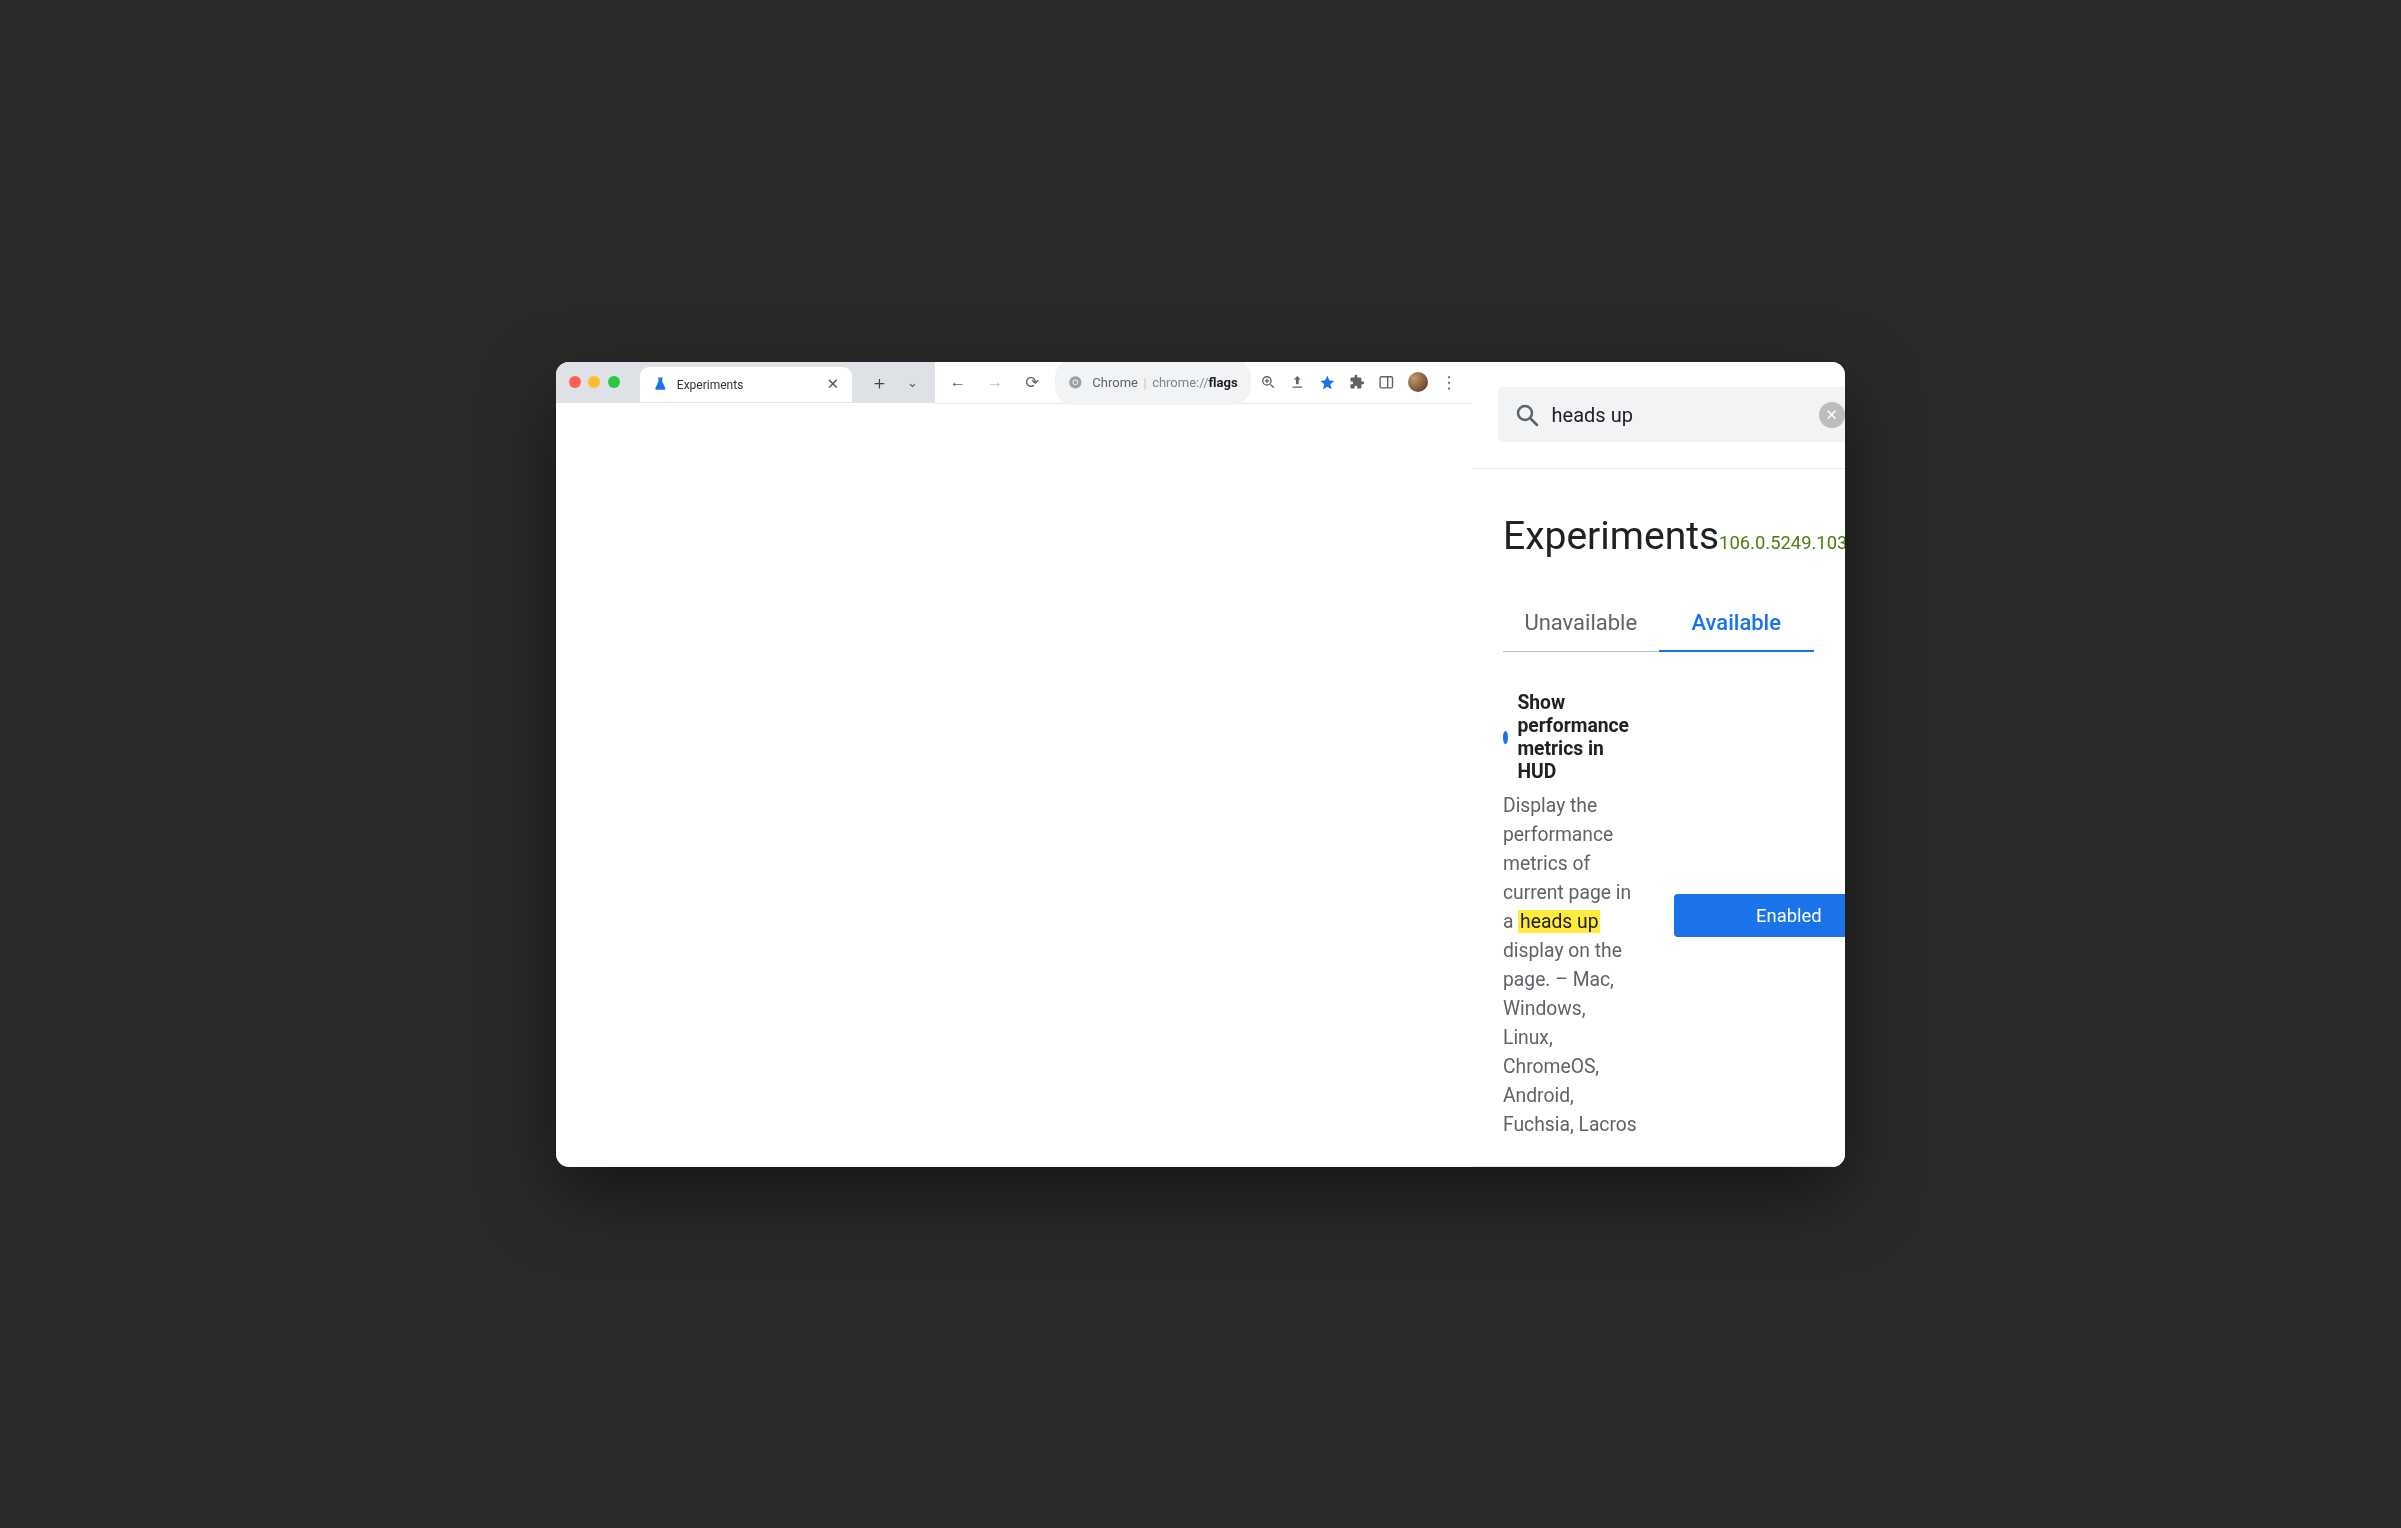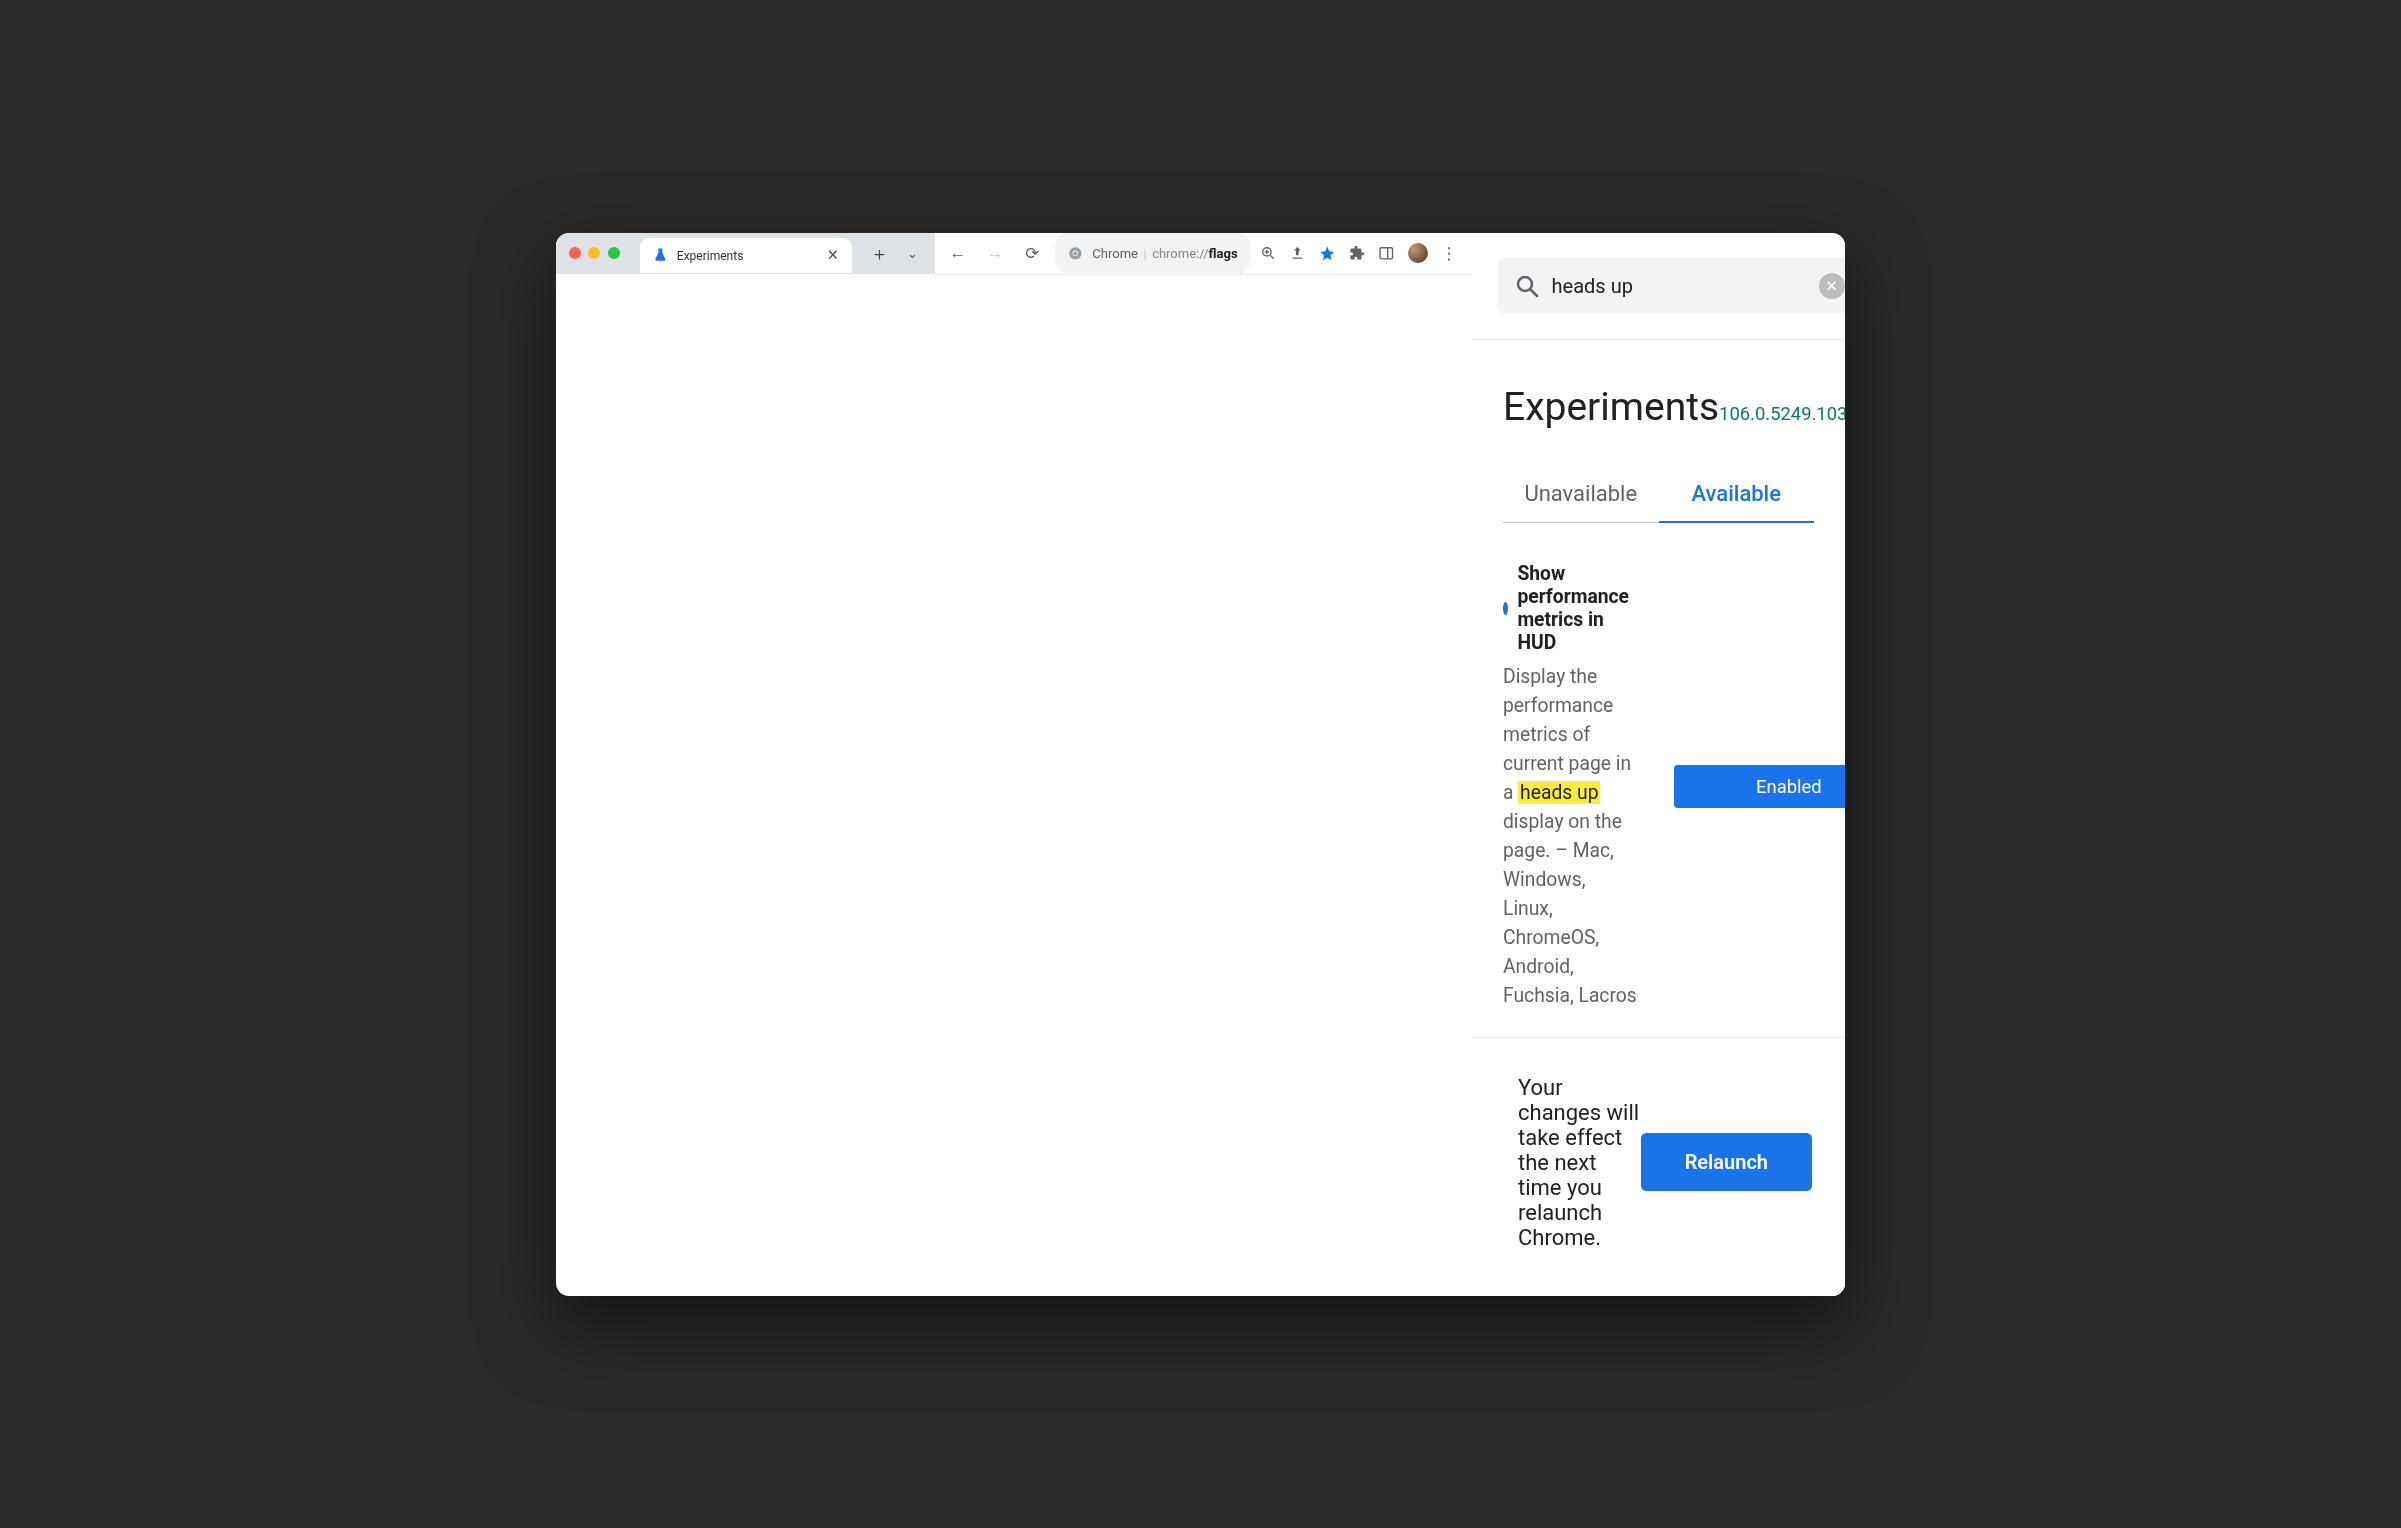--- a/index.html
+++ b/index.html
@@ -37,21 +37,21 @@
   .page { flex:1; background:#fff; overflow:hidden;}
   .search-row{ display:flex; align-items:center; gap:18.4px; padding: 20px 26px; border-bottom:0.9px solid #e8eaed;}
   .searchbox{ flex:0 0 55%; background:#f1f3f4; border-radius:5.5px; height:55px; display:flex; align-items:center; padding:0 16.6px; gap:13px;}
   .search-icon{ color:#5f6368; width:24px; height:24px;}
   .search-input{ flex:1; border:none; background:transparent; font-size:20px; color:#202124; outline:none;}
   .clear-btn{ width:26px; height:26px; border-radius:50%; background:#bdbdbd; color:#fff; display:flex; align-items:center; justify-content:center; font-size:14.7px; cursor:pointer;}
   .search-row-spacer{flex:1;}
   .reset-btn{ border:0.9px solid #dadce0; background:#fff; color:#1a73e8; font-size:18.4px; padding:11px 20px; border-radius:5.5px; cursor:pointer; font-weight:500;}
   .header-row{ display:flex; align-items:baseline; justify-content:space-between; padding: 39px 31px 9.2px 31px;}
   .page-title{ font-size:39px; font-weight:400; color:#202124;}
-  .version{ font-size:18.4px; color:#0f766e;margin-top:24px;}
+  .version{ font-size:18.4px; color:#4d7c0f;margin-top:24px;}
   .tabs-row{ display:flex; margin: 28px 31px 0 31px;}
   .page-tab{ flex:1; text-align:center; font-size:22px; padding:14.7px 0; cursor:pointer; color:#5f6368; border-bottom:0.9px solid #bdc1c6;}
   .page-tab.active{ color:#1a73e8; font-weight:500; border-bottom:2.8px solid #1a73e8;}
   .flag-row{ display:flex; padding: 39px 31px 26px 31px; gap:37px; border-bottom:0.9px solid #e8eaed;}
   .flag-left{ flex:1;}
   .flag-title-row{ display:flex; align-items:center; gap:9.2px; margin-bottom:9.2px;}
   .blue-dot{ width:13px; height:13px; border-radius:50%; background:#1a73e8;}
   .flag-title{ font-size:19.3px; font-weight:700; color:#202124;}
   .flag-desc{ font-size:19.3px; color:#5f6368; line-height:1.5;}
   .hl{ background:#ffeb3b; color:#202124; padding:0 1.8px;}
@@ -180,20 +180,16 @@
         </div>
       </div>
       <div class="flag-right">
         <div class="select">
           <span>Enabled</span>
           <span class="chev">⌄</span>
         </div>
       </div>
     </div>
 
-    <div class="relaunch-bar">
-      <span class="relaunch-text">Your changes will take effect the next time you relaunch Chrome.</span>
-      <button class="relaunch-btn">Relaunch</button>
-    </div>
 
   </div>
 </div>
 
 
 </body></html>

